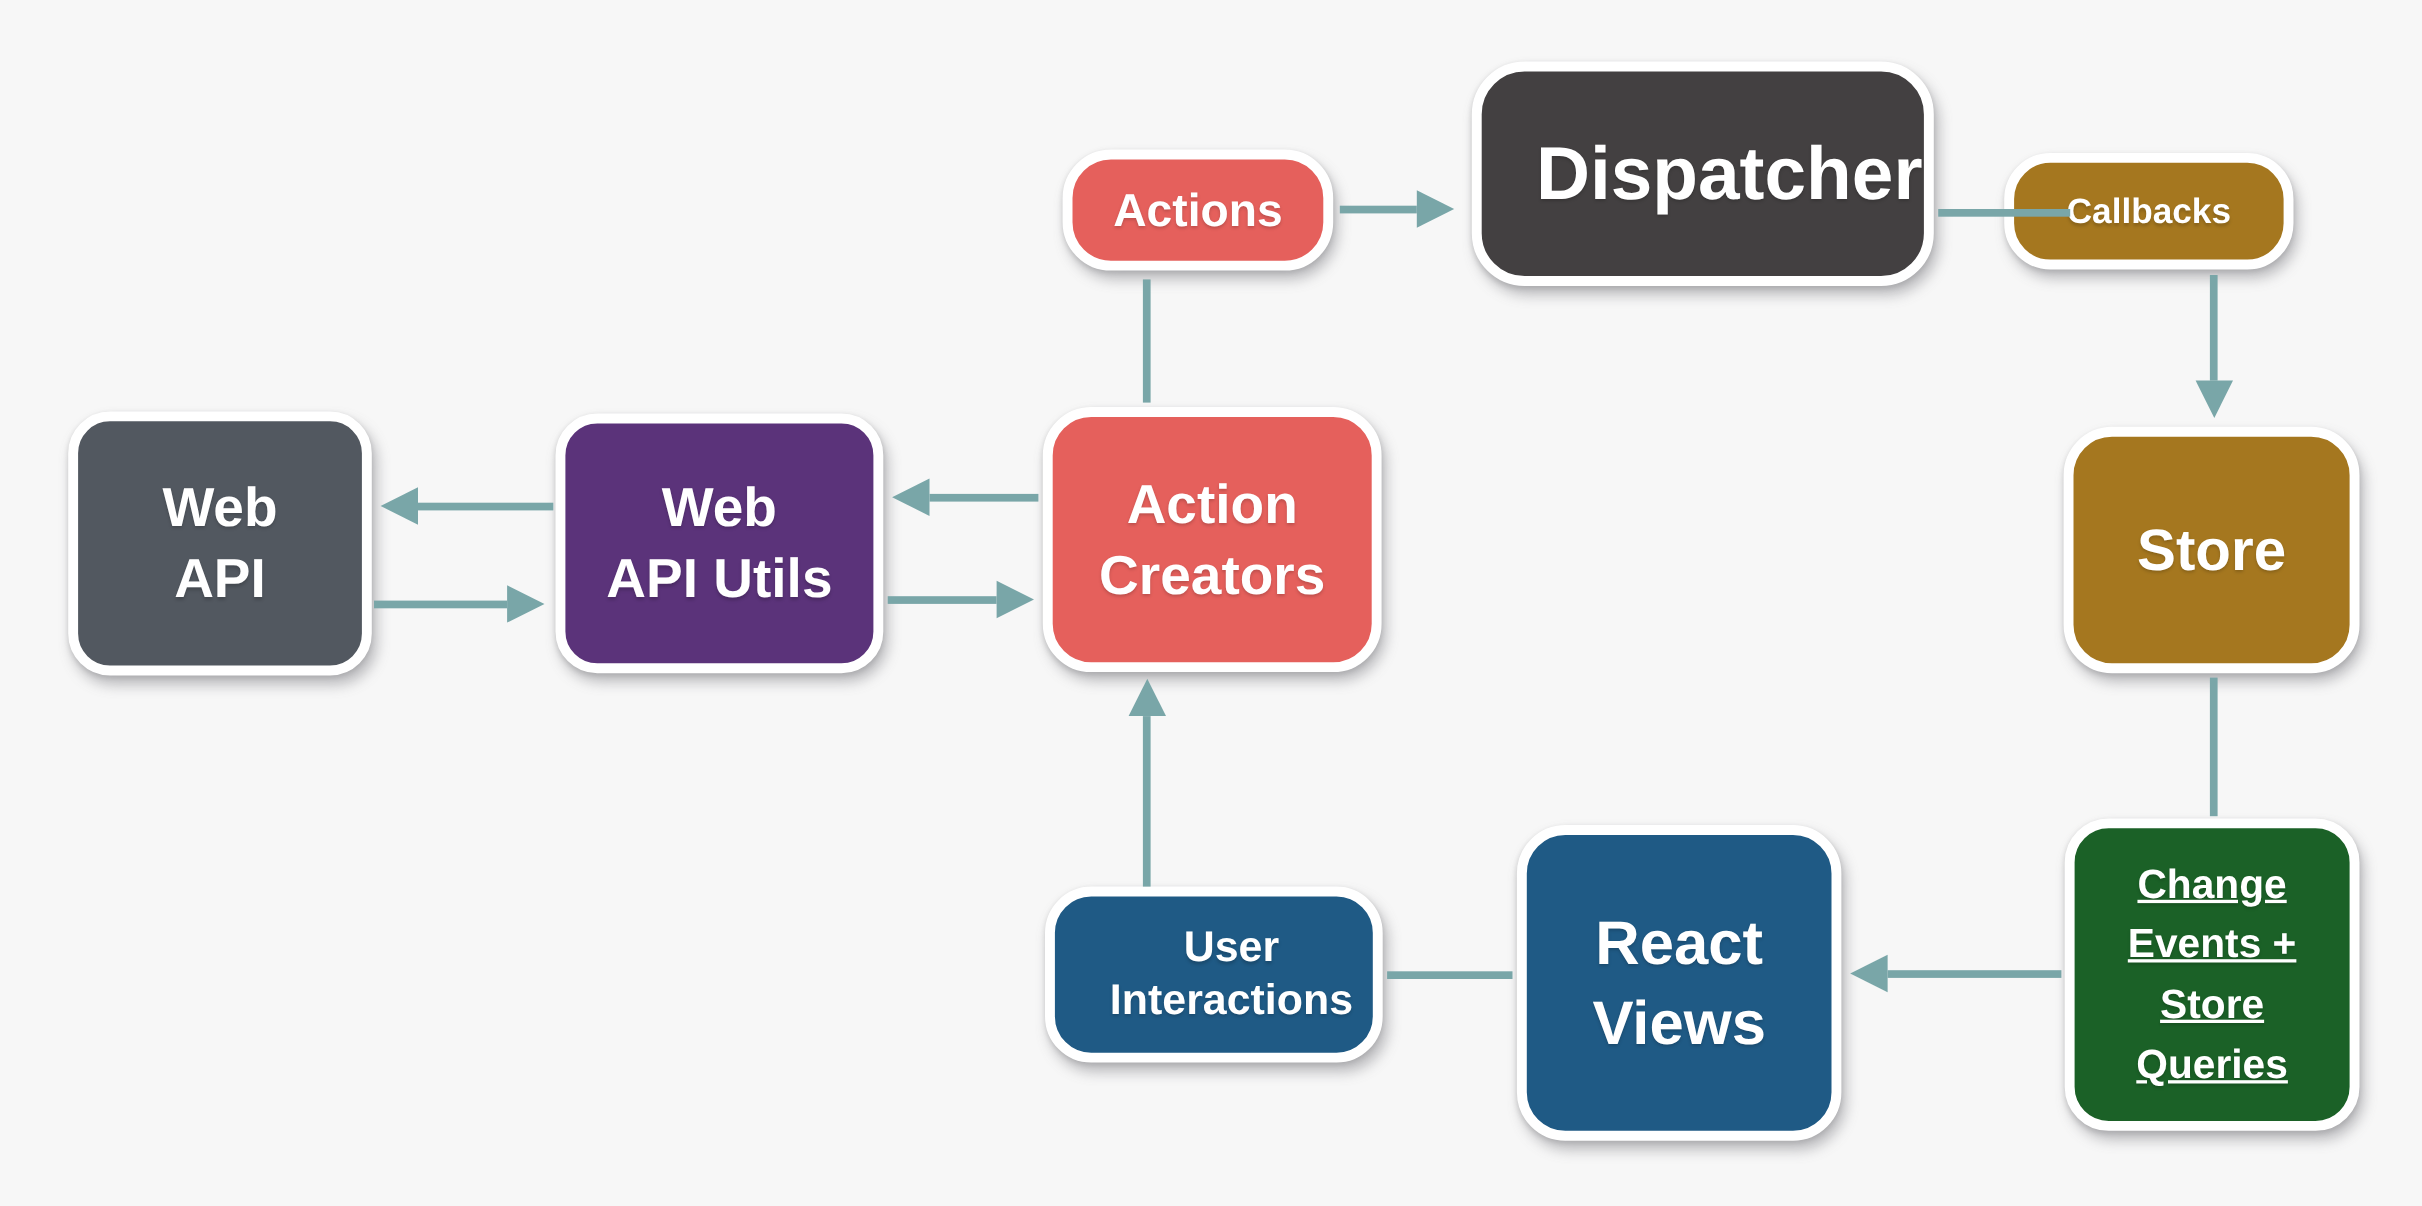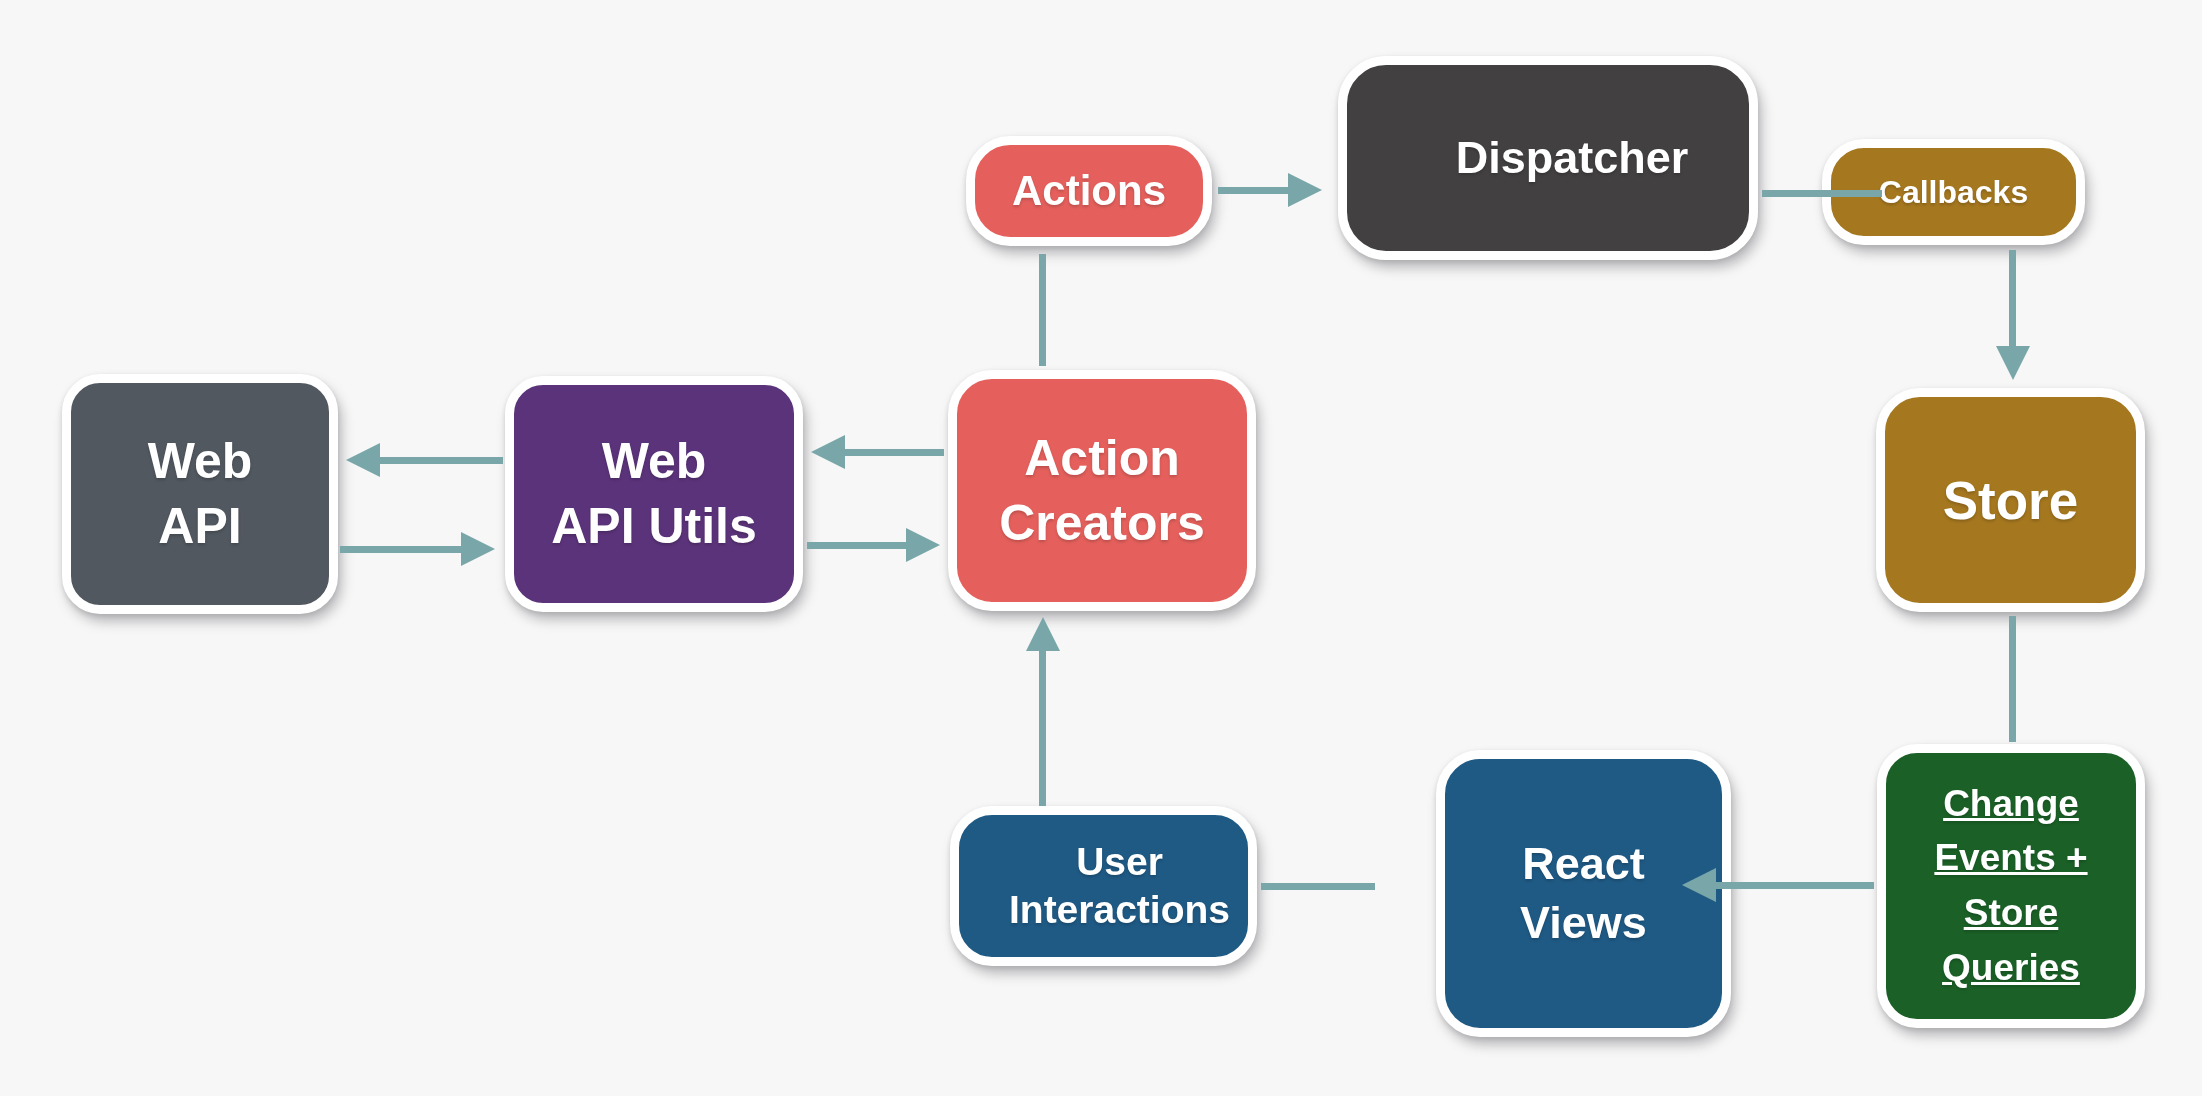--- a/index.html
+++ b/index.html
@@ -22,25 +22,25 @@
     display:flex;align-items:center;justify-content:center;
     color:#ffffff;font-weight:700;text-align:center;
     white-space:pre-line;
     box-shadow:4px 8px 12px rgba(105,105,112,.42), 0 2px 5px rgba(0,0,0,.12);
     text-shadow:0 2px 3px rgba(0,0,0,.18);
   }
   .n-web-api          {left:62px;   top:374px; width:276px; height:240px; border-radius:38px; font-size:50px; line-height:1.3;}
   .n-web-api-utils    {left:505px;  top:376px; width:298px; height:236px; border-radius:38px; font-size:50px; line-height:1.3;}
   .n-action-creators  {left:948px;  top:370px; width:308px; height:241px; border-radius:44px; font-size:50px; line-height:1.3;}
   .n-actions          {left:966px;  top:136px; width:246px; height:110px; border-radius:44px; font-size:42px;}
-  .n-dispatcher       {left:1338px; top:56px;  width:420px; height:204px; border-radius:48px; font-size:45px;padding-left:48px;}
+  .n-dispatcher       {left:1338px; top:56px;  width:420px; height:204px; border-radius:48px; font-size:68px;padding-left:48px;}
   .n-callbacks        {left:1822px; top:139px; width:263px; height:106px; border-radius:42px; font-size:32px;text-align:right;}
   .n-store            {left:1876px; top:388px; width:269px; height:224px; border-radius:44px; font-size:53px;}
   .n-change-events    {left:1877px; top:744px; width:268px; height:284px; border-radius:40px; font-size:37px; line-height:1.48;}
-  .n-react-views      {left:1436px; top:750px; width:295px; height:287px; border-radius:44px; font-size:45px; line-height:1.3;}
+  .n-react-views      {left:1379px; top:750px; width:295px; height:287px; border-radius:44px; font-size:56px; line-height:1.3;}
   .n-user-interactions{left:950px;  top:806px; width:307px; height:160px; border-radius:42px; font-size:39px; line-height:1.22;padding-left:32px;}
   
   .shaft{position:absolute;background:var(--arrow);}
   .shaft.h{height:7px;}
   .shaft.v{width:7px;}
   .head{position:absolute;width:0;height:0;}
   .head.right{border-top:17px solid transparent;border-bottom:17px solid transparent;border-left:34px solid var(--arrow);}
   .head.left {border-top:17px solid transparent;border-bottom:17px solid transparent;border-right:34px solid var(--arrow);}
   .head.down {border-left:17px solid transparent;border-right:17px solid transparent;border-top:34px solid var(--arrow);}
   .head.up   {border-left:17px solid transparent;border-right:17px solid transparent;border-bottom:34px solid var(--arrow);}

